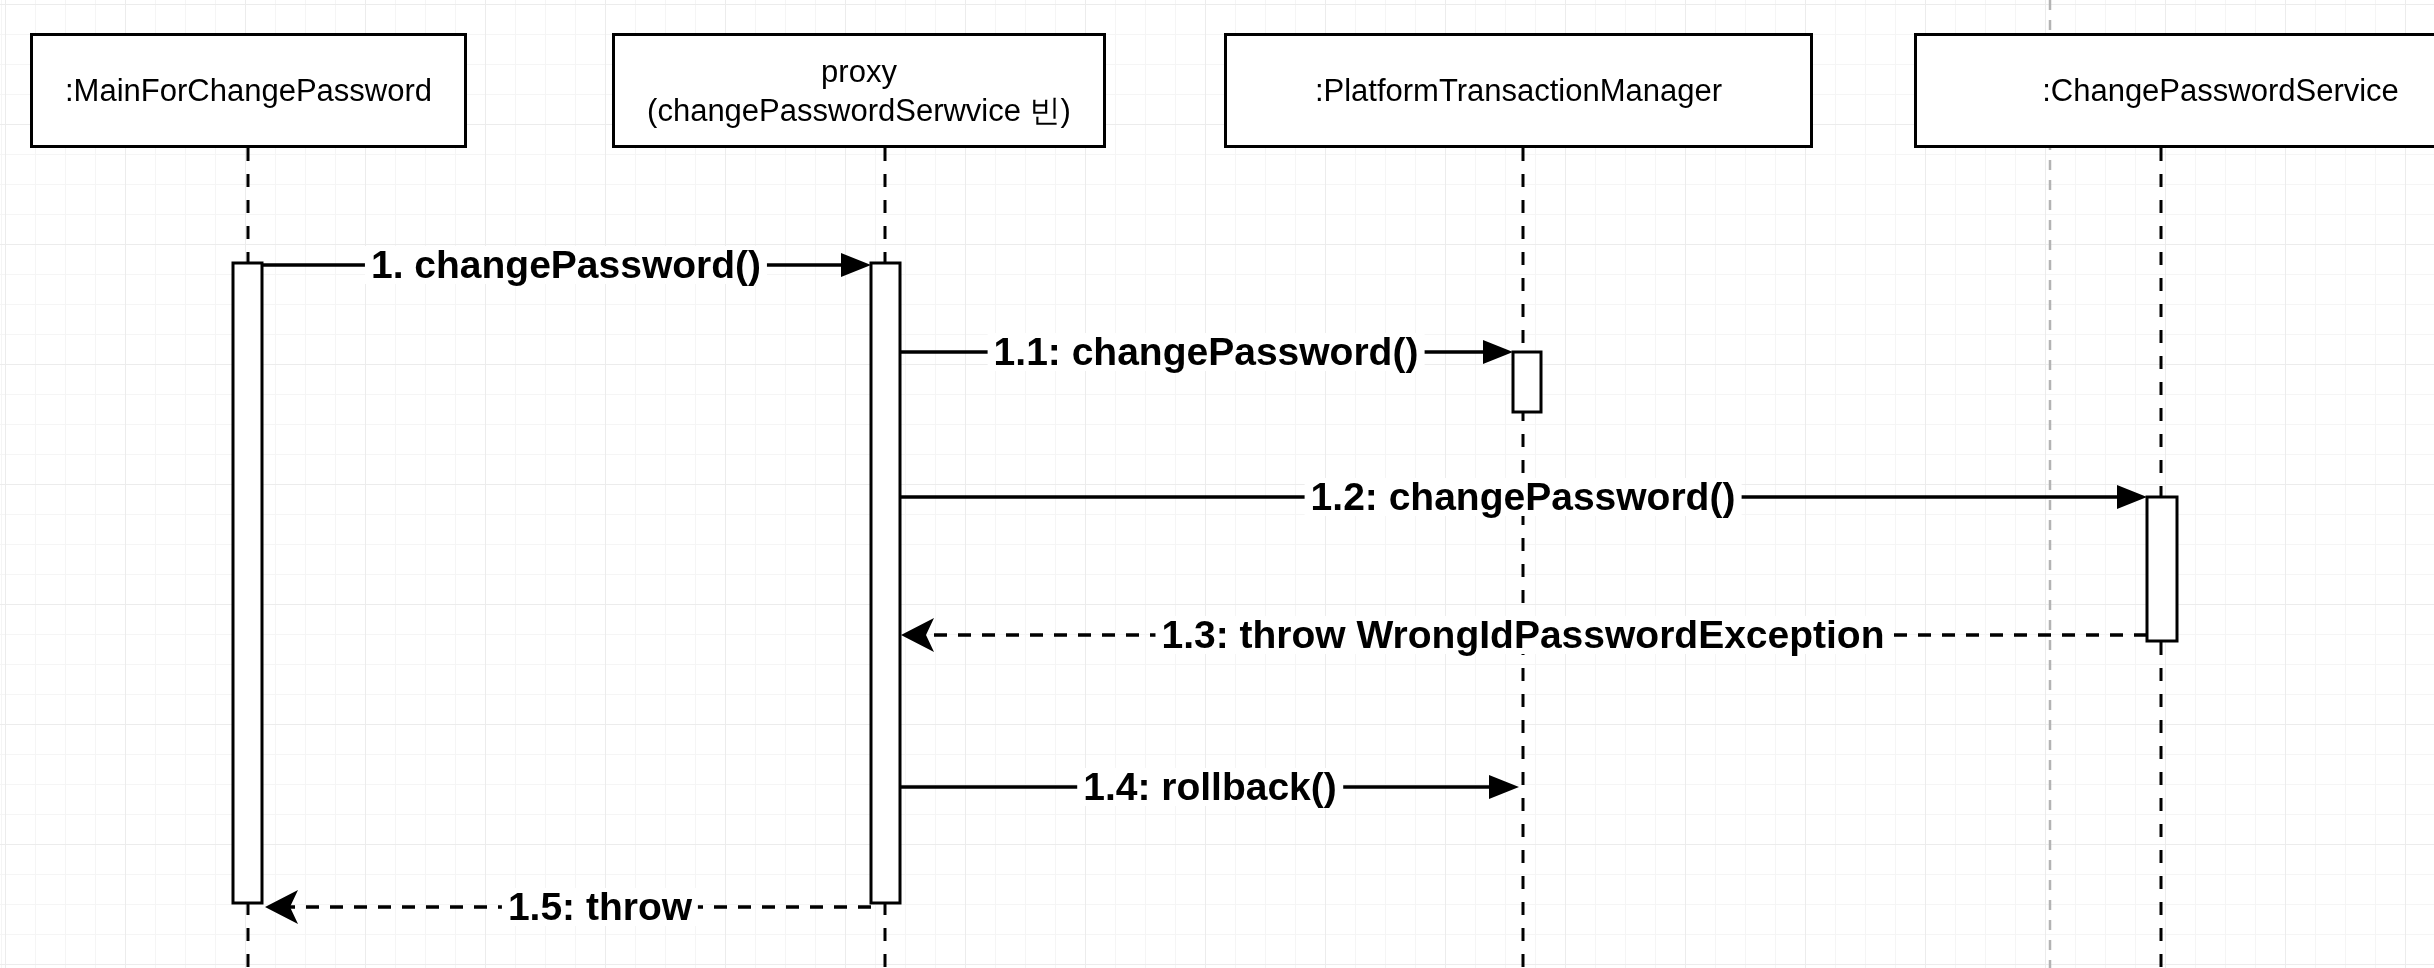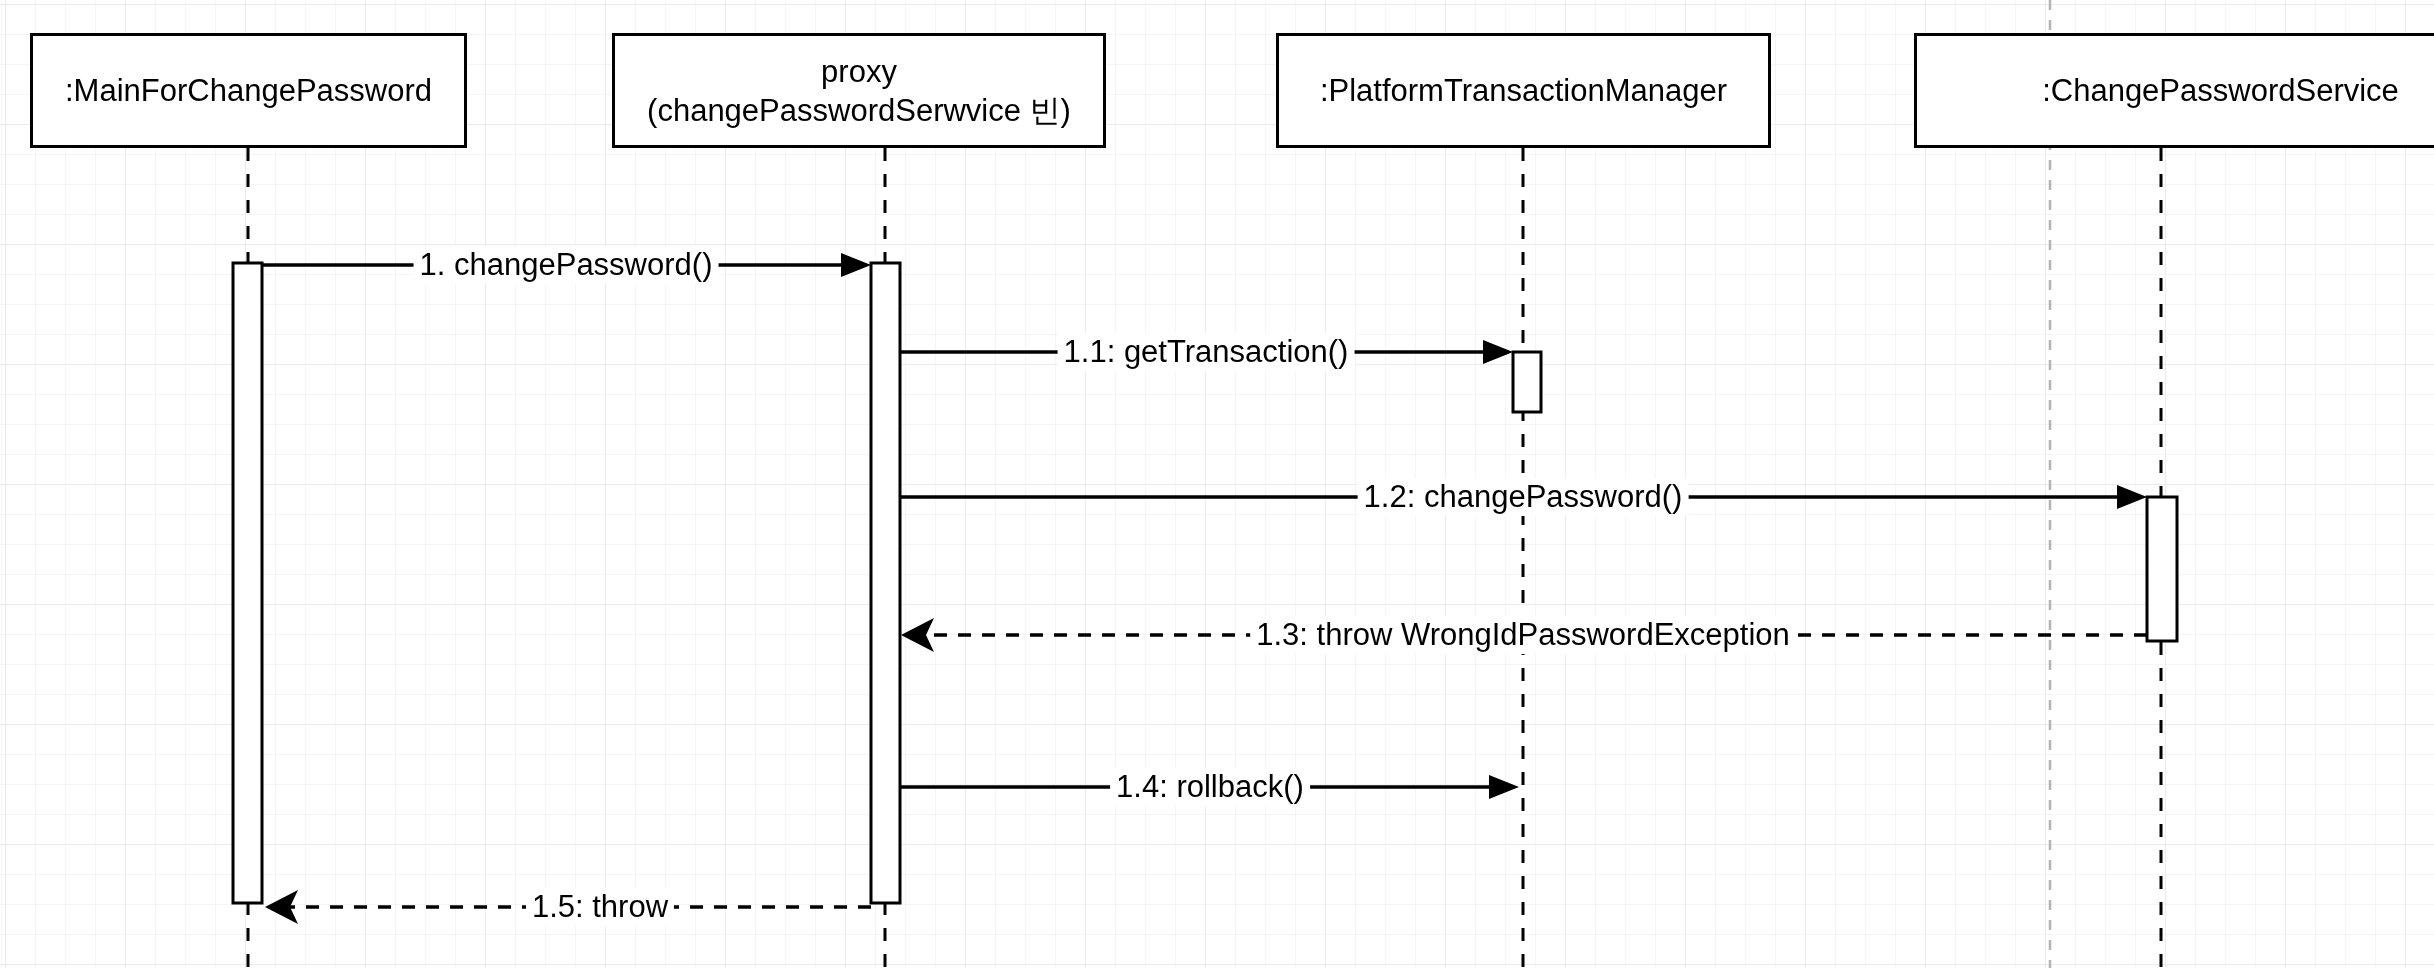--- a/index.html
+++ b/index.html
@@ -37,23 +37,24 @@
     text-align: center;
     font-size: 31px;
     line-height: 39px;
     white-space: pre-line;
   }
   .msg-label {
     position: absolute;
     transform: translate(-50%, -50%);
     background: #ffffff;
     padding: 1px 6px;
-    font-size: 31px;
+    font-size: 39px;
     line-height: 36px;
     white-space: nowrap;
+    font-weight: bold;
   }
 </style>
 </head>
 <body>
 
 <div id="canvas">
 
   <svg class="layer" viewBox="0 0 2434 968" xmlns="http://www.w3.org/2000/svg">
 
     <line x1="2050" y1="0" x2="2050" y2="968" stroke="#b3b3b3" stroke-width="2.5" stroke-dasharray="10 10"></line>
@@ -83,23 +84,23 @@
     <line x1="900" y1="787" x2="1494" y2="787" stroke="#000" stroke-width="3.5"></line>
     <polygon points="1519,787 1489,775 1489,799" fill="#000"></polygon>
 
     <line x1="871" y1="907" x2="276" y2="907" stroke="#000" stroke-width="3.5" stroke-dasharray="13 11"></line>
     <polygon points="265,907 298,890 290,907 298,924" fill="#000"></polygon>
   </svg>
 
   <div class="actor-box" style="left:30px;  width:437px;">:MainForChangePassword</div>
   <div class="actor-box" style="left:612px; width:494px;">proxy
 (changePasswordSerwvice 빈)</div>
-  <div class="actor-box" style="left:1276px; width:495px;">:PlatformTransactionManager</div>
+  <div class="actor-box" style="left:1224px; width:589px;">:PlatformTransactionManager</div>
   <div class="actor-box" style="left:1914px; width:586px;padding-left:27px;">:ChangePasswordService</div>
 
   <div class="msg-label" style="left:566px;  top:265px;">1. changePassword()</div>
-  <div class="msg-label" style="left:1206px; top:352px;">1.1: getTransaction()</div>
+  <div class="msg-label" style="left:1206px; top:352px;">1.1: changePassword()</div>
   <div class="msg-label" style="left:1523px; top:497px;text-align:right;">1.2: changePassword()</div>
   <div class="msg-label" style="left:1523px; top:635px;">1.3: throw WrongIdPasswordException</div>
   <div class="msg-label" style="left:1210px; top:787px;">1.4: rollback()</div>
   <div class="msg-label" style="left:600px;  top:907px;">1.5: throw</div>
 
 </div>
 
 </body></html>

